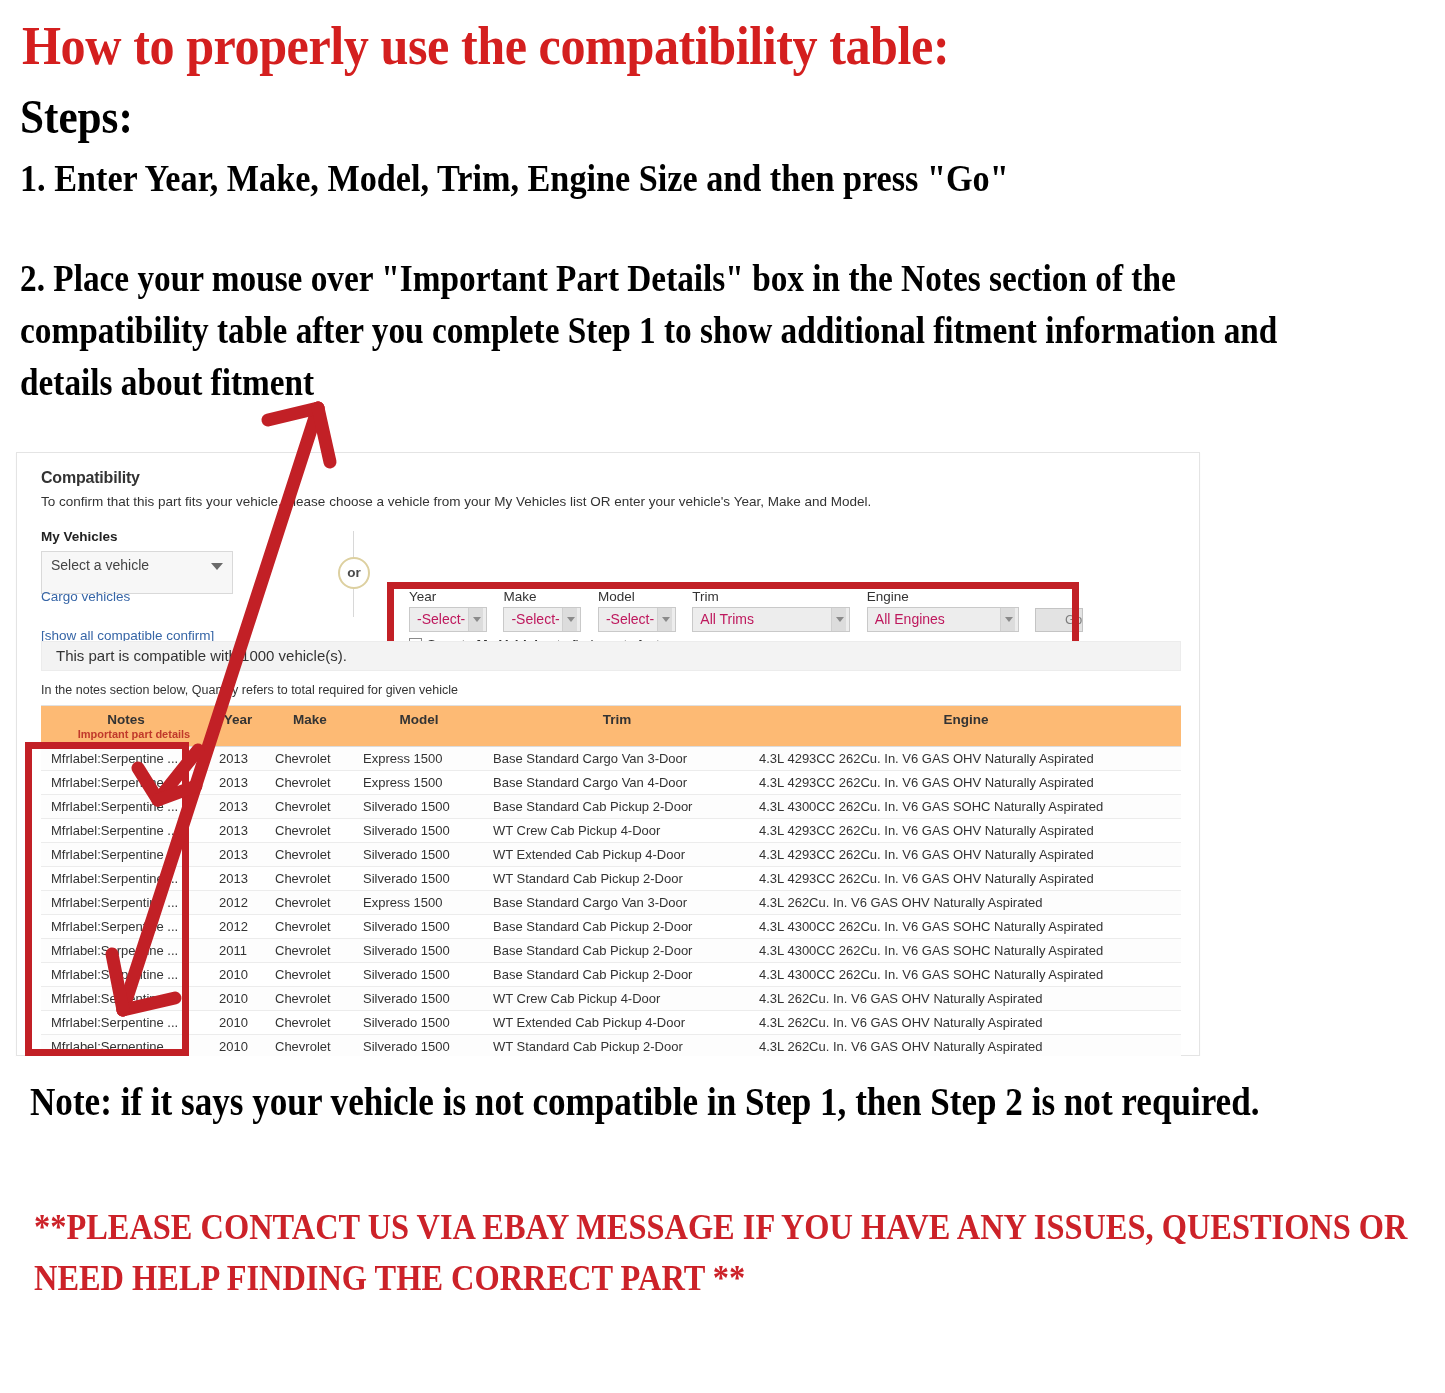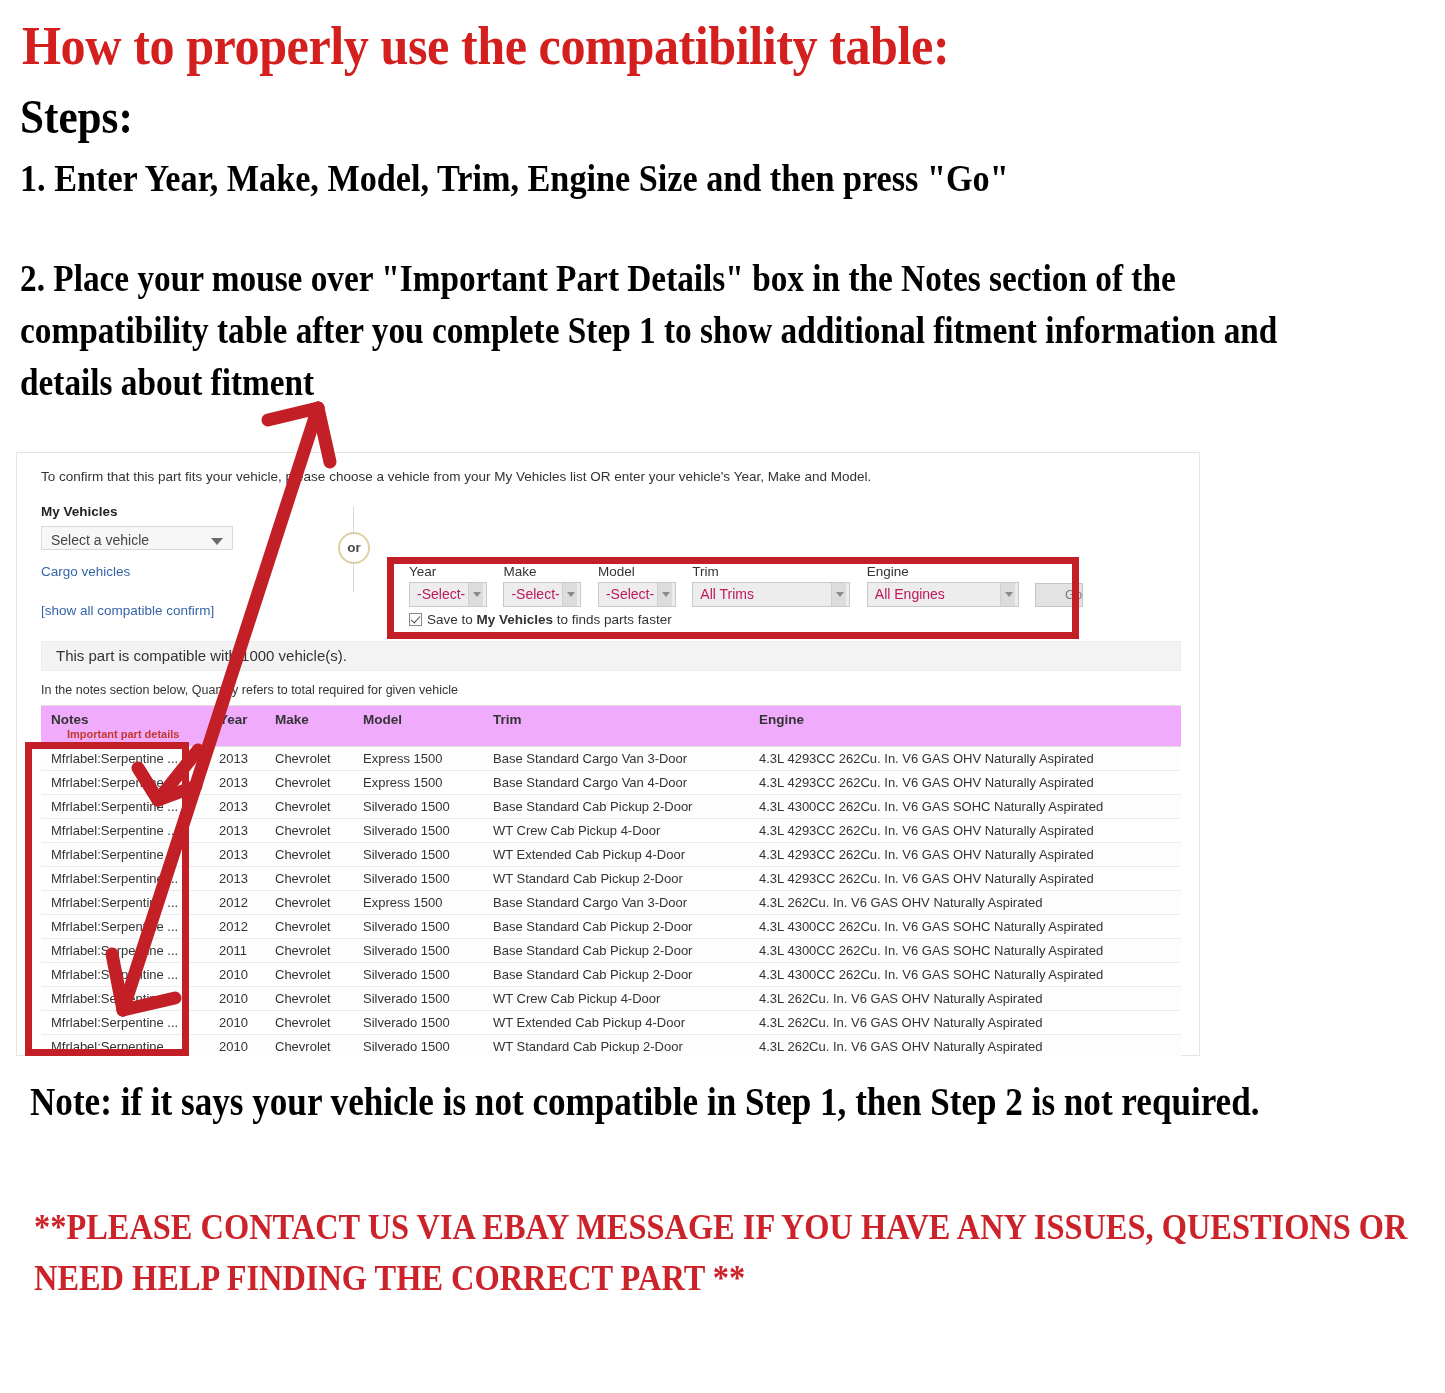--- a/index.html
+++ b/index.html
@@ -101,21 +101,21 @@
   }
   .compat-sub {
     font-size:13.5px; color:#333; margin:0 0 14px 10px;
   }
 
   .row-main { position:relative; height:160px; }
 
   .myveh-label { position:absolute; left:10px; top:6px; font-size:13.5px; font-weight:bold; color:#222; }
   .veh-select {
     position:absolute; left:10px; top:28px;
-    width:192px; height:24px;
+    width:192px; height:43px;
     background:#f7f7f7;
     border:1px solid #d9d9d9;
     font-size:14px; color:#444;
     padding:3px 24px 3px 9px;
     line-height:21px;
     white-space:nowrap; overflow:hidden;
   }
   .veh-caret {
     position:absolute; right:9px; top:11px;
     width:0;height:0;
@@ -223,22 +223,22 @@
 
   
   .ctable {
     position:absolute; left:24px; top:252px;
     width:1140px;
     border-collapse:collapse;
     font-size:13px; color:#333;
     table-layout:fixed;
   }
   .ctable th {
-    background:#f0abfc;
-    text-align:left;
+    background:#fdba74;
+    text-align:center;
     font-size:13.5px; font-weight:bold; color:#333;
     padding:6px 8px 6px 10px;
     border-top:1px solid #e0e0e0;
     border-bottom:1px solid #dcdcdc;
     vertical-align:top;
     height:34px;
   }
   .ctable th .sub {
     display:block; font-size:11px; color:#c0392b; font-weight:bold; margin-top:1px;padding-left:16px;
   }
@@ -290,20 +290,21 @@
 <div class="hd-wrap">
   <div class="title-red">How to properly use the compatibility table:</div>
   <div class="steps-label">Steps:</div>
   <div class="step1">1. Enter Year, Make, Model, Trim, Engine Size and then press "Go"</div>
   <div class="step2">2. Place your mouse over "Important Part Details" box in the Notes section of the compatibility table after you complete Step 1 to show additional fitment information and details about fitment</div>
 </div>
 
 <div class="panel">
   <div class="panel-inner">
 
+    <div class="compat-title">Compatibility</div>
     <div class="compat-sub">To confirm that this part fits your vehicle, please choose a vehicle from your My Vehicles list OR enter your vehicle's Year, Make and Model.</div>
 
     <div class="row-main">
 
       <div class="myveh-label">My Vehicles</div>
       <div class="veh-select">
         <span>Select a vehicle</span>
         <span class="veh-caret"></span>
       </div>
       <div class="lnk manage">Cargo vehicles</div>

